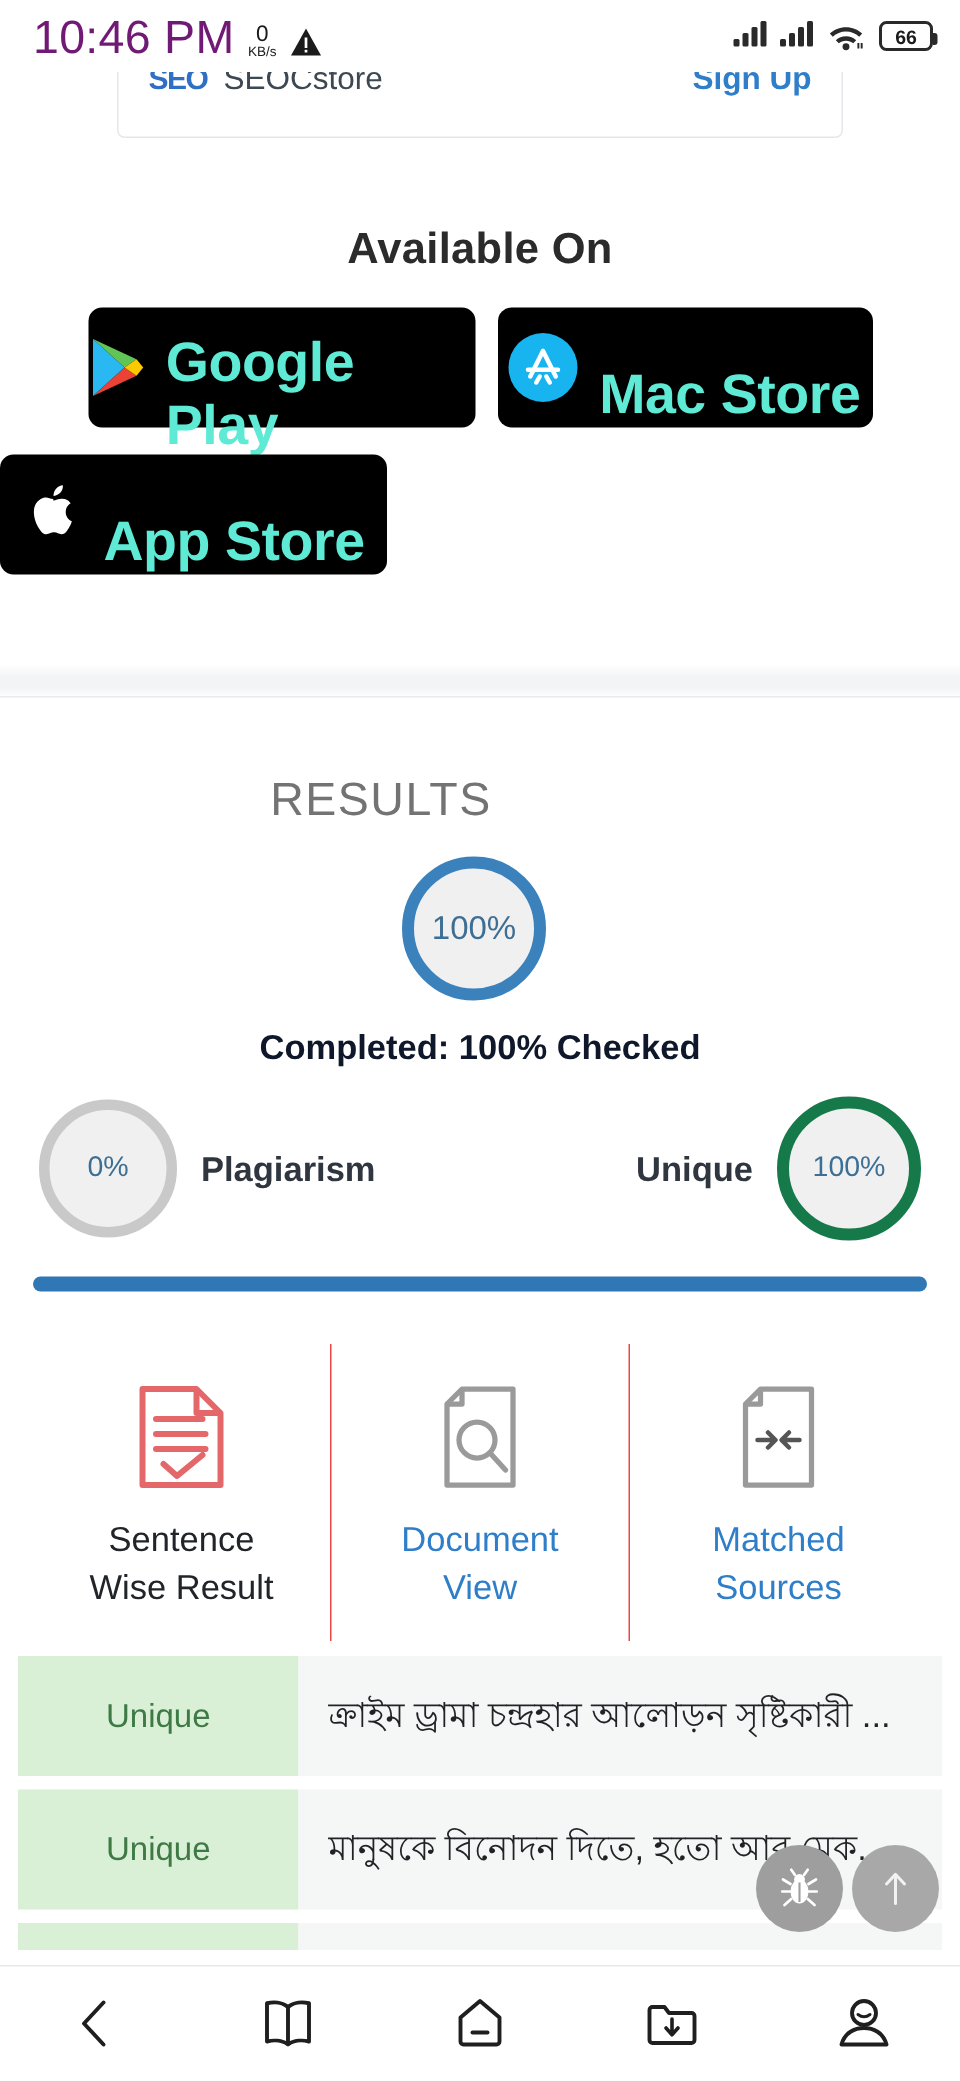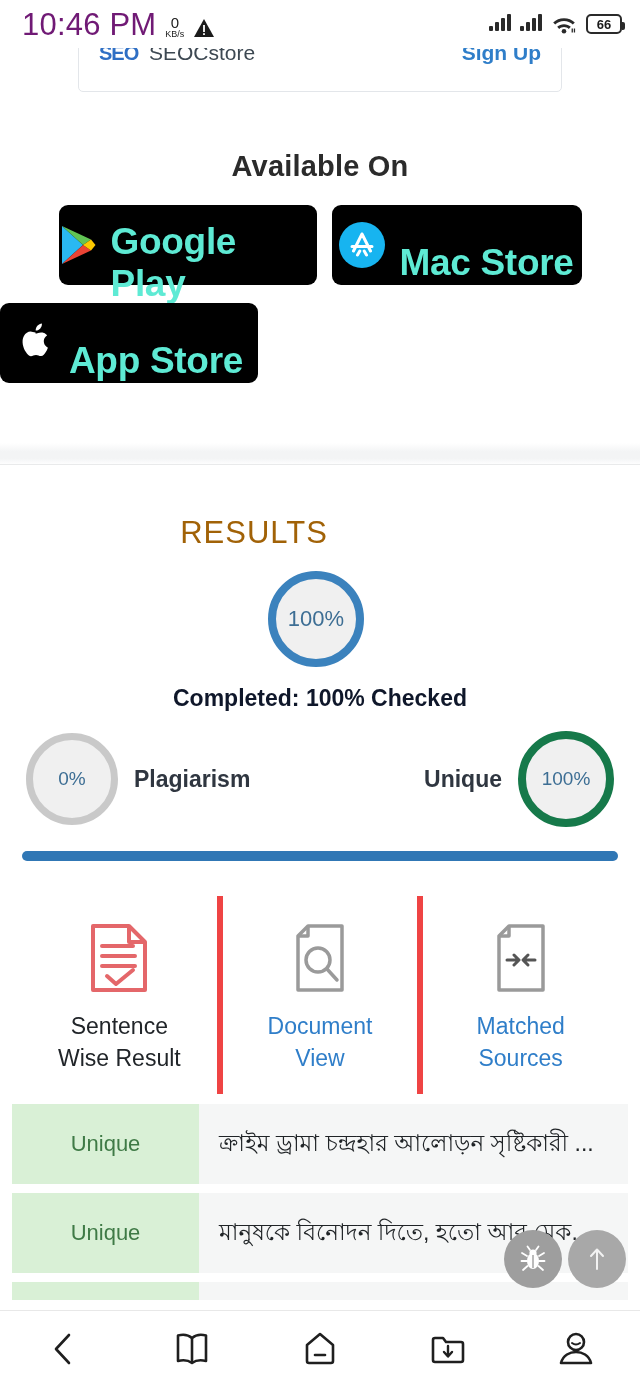--- a/index.html
+++ b/index.html
@@ -69,21 +69,21 @@
               display:flex; align-items:center; justify-content:center; }
 
   
   .sep-band { position:absolute; top: 443px; left:0; width: 640px; height: 22px;
     background: linear-gradient(180deg,#ffffff 0%, #f3f4f5 40%, #f3f4f5 70%, #ffffff 100%); }
   .sep-line { position:absolute; top:464px; left:0; width:640px; height:1px; background:#e9eaeb; }
 
   
   .results-title {
     position:absolute; top: 515px; width: 508px; text-align:center;
-    font-size: 31px; font-weight: 400; color: #a16207; letter-spacing: 1px;
+    font-size: 31px; font-weight: 400; color: #737373; letter-spacing: 1px;
   }
   .ring {
     border-radius: 50%; background:#f0f0f0;
     display:flex; align-items:center; justify-content:center;
   }
   .ring-main {
     position:absolute; top: 571px; left: 268px; width: 96px; height: 96px;
     border: 8px solid #3b82bd;
   }
   .ring-main span { font-size: 22px; color:#3d6e94; }
@@ -105,21 +105,21 @@
     position:absolute; top: 851px; left: 22px; width: 596px; height: 10px;
     background:#3077b5; border-radius: 6px;
   }
 
   
   .tabs {
     position:absolute; top: 896px; left: 22px; width: 596px; height: 198px;
     display:flex; align-items: flex-start;
   }
   .tab { flex: 1; display:flex; flex-direction:column; align-items:center; padding-top: 26px; height: 100%; }
-  .tab + .tab { border-left: 6px solid #ef4444; }
+  .tab + .tab { border-left: 1px solid #ef4444; }
   .tab-icon { height: 72px; display:flex; align-items:center; justify-content:center; }
   .tab-label { margin-top: 16px; text-align:center; font-size: 23px; line-height: 32px; font-weight: 400; }
   .tab-label.active { color:#212529; }
   .tab-label.link { color:#2f7ec9; }
 
   
   .rows { position:absolute; top: 1104px; left: 12px; width: 616px; }
   .srow { display:flex; height: 80px; margin-bottom: 9px; }
   .srow-status {
     width: 187px; background:#d9f0d6; display:flex; align-items:center; justify-content:center;

